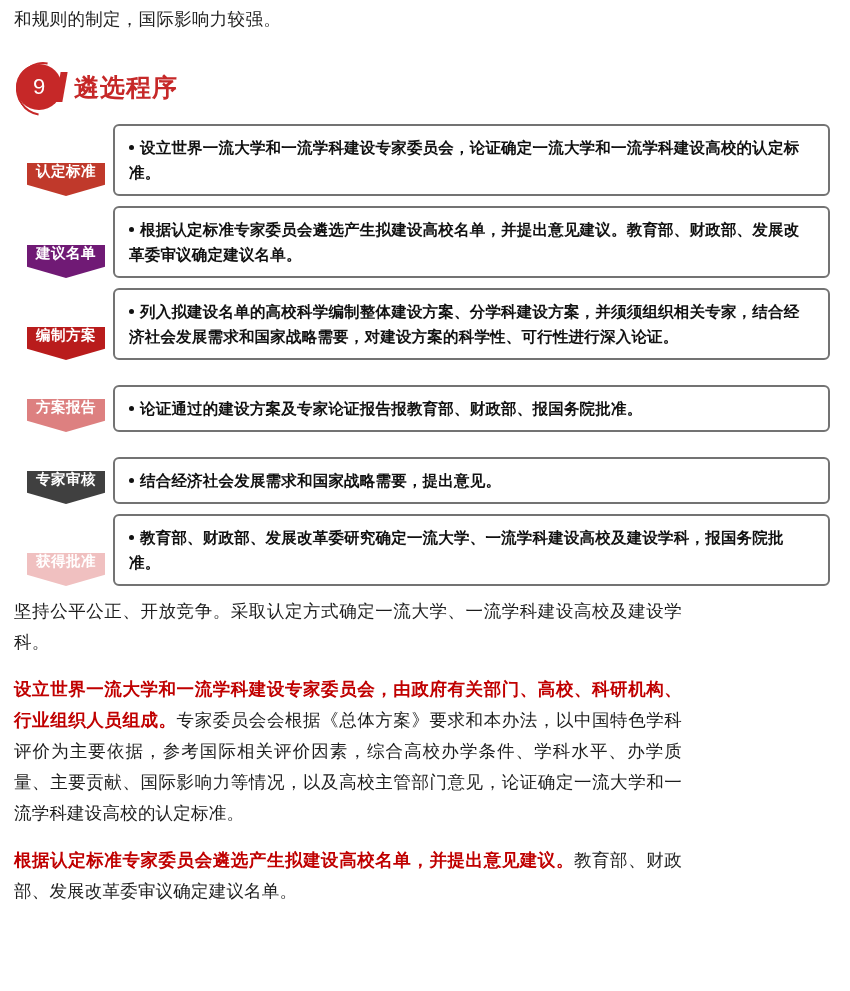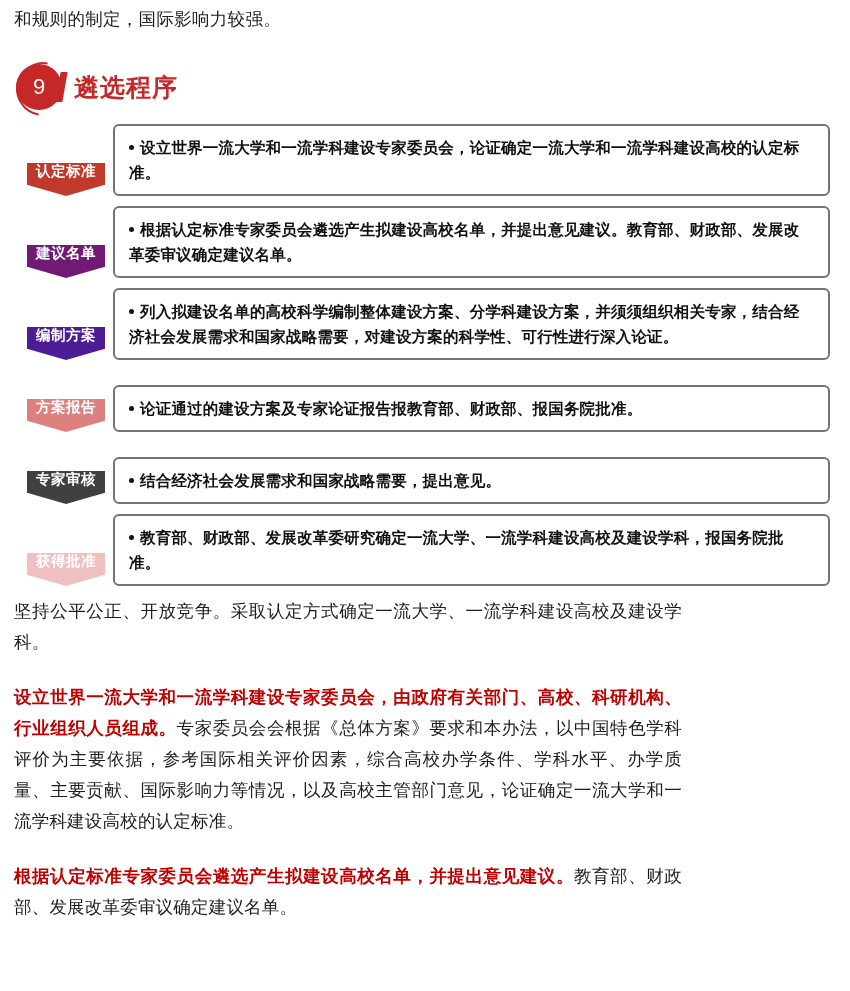--- a/index.html
+++ b/index.html
@@ -146,21 +146,21 @@
   }
 
   
   .body-text {
     font-size: 17.5px;
     line-height: 31px;
     color: #1d1d1d;
     letter-spacing: 0.2px;
     text-align: justify;
   }
-  .para { margin-top: 24px; }
+  .para { margin-top: 16px; }
   .hl {
     color: #c00000;
     font-weight: bold;
   }
 </style>
 </head>
 <body>
 
 <div class="page">
 
@@ -189,21 +189,21 @@
     <div class="flow-row">
       <div class="chev" style="background:#701a75">
         <span>建议名单</span>
       </div>
       <div class="box">
         <p><span class="bullet-dot"></span><span>根据认定标准专家委员会遴选产生拟建设高校名单，并提出意见建议。教育部、财政部、发展改革委审议确定建议名单。</span></p>
       </div>
     </div>
 
     <div class="flow-row">
-      <div class="chev" style="background:#4c1d95">
+      <div class="chev" style="background:#b91c1c">
         <span>编制方案</span>
       </div>
       <div class="box">
         <p><span class="bullet-dot"></span><span>列入拟建设名单的高校科学编制整体建设方案、分学科建设方案，并须须组织相关专家，结合经济社会发展需求和国家战略需要，对建设方案的科学性、可行性进行深入论证。</span></p>
       </div>
     </div>
 
     <div class="flow-row">
       <div class="chev" style="background:#dd8080">
         <span>方案报告</span>

